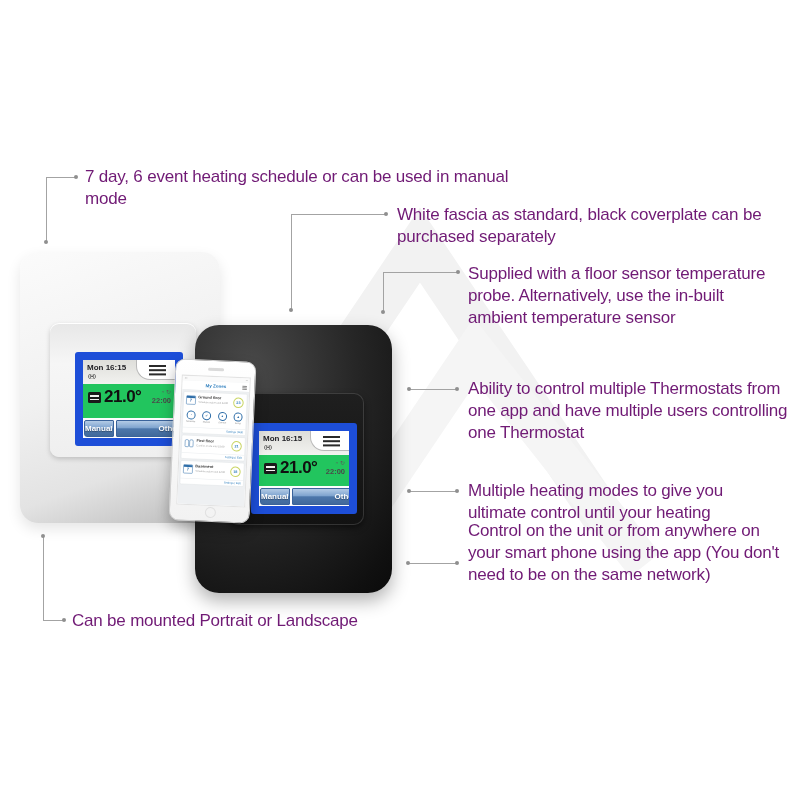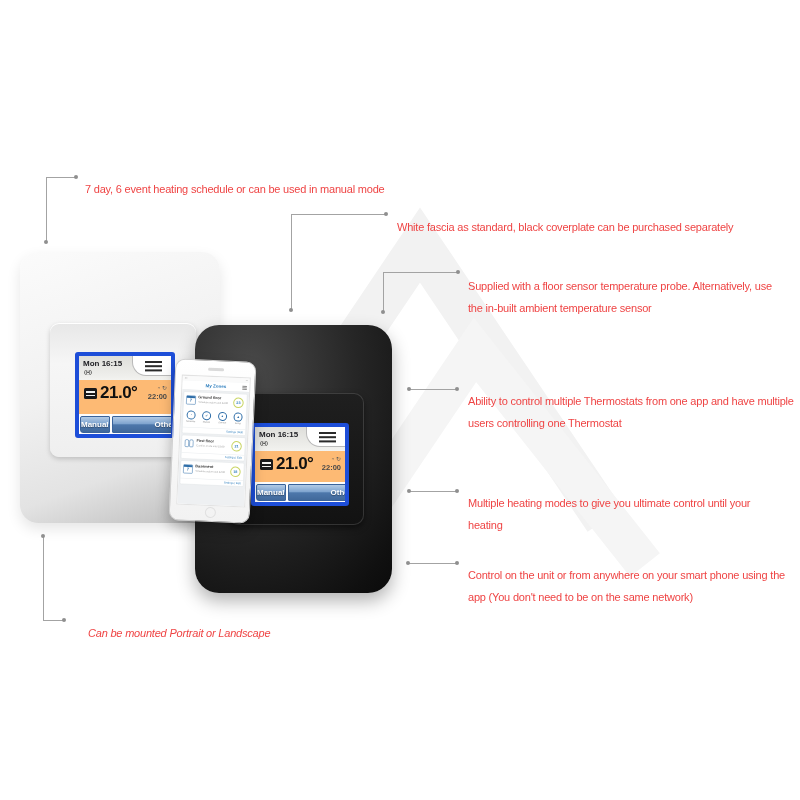--- a/index.html
+++ b/index.html
@@ -3,21 +3,21 @@
 <meta charset="utf-8">
 <style>
   html,body{margin:0;padding:0;background:#ffffff;}
   .stage{position:relative;width:800px;height:800px;background:#ffffff;overflow:hidden;
          font-family:"Liberation Sans",sans-serif;color:#3d3d3d;}
 
   
   .watermark{position:absolute;left:0;top:0;z-index:0;}
 
   
-  .note{position:absolute;font-size:11px;line-height:22px;color:#ef4444;letter-spacing:-0.2px;z-index:6;margin-top:12px;}
+  .note{position:absolute;font-size:17px;line-height:22px;color:#701a75;letter-spacing:-0.2px;z-index:6;}
 
   
   .hline{position:absolute;height:1px;background:#a3a3a3;z-index:6;}
   .vline{position:absolute;width:1px;background:#a3a3a3;z-index:6;}
   .dot{position:absolute;width:4px;height:4px;border-radius:50%;background:#8f8f8f;z-index:6;}
 
   
   .plate-white{position:absolute;left:20px;top:252px;width:200px;height:271px;border-radius:18px;
       background:linear-gradient(160deg,#fbfbfb 0%,#f1f1f1 45%,#e3e3e3 75%,#c2c2c2 95%,#ababab 100%);
       box-shadow:0 6px 14px rgba(0,0,0,0.10);z-index:1;}
@@ -27,21 +27,21 @@
 
   
   .body-black{position:absolute;left:195px;top:325px;width:197px;height:268px;border-radius:24px;
       background:radial-gradient(120% 120% at 28% 18%, #4a4a4a 0%, #262626 45%, #101010 80%, #060606 100%);
       box-shadow:0 8px 18px rgba(0,0,0,0.30);z-index:3;}
   .fascia-black{position:absolute;left:228px;top:393px;width:136px;height:132px;border-radius:10px;
       background:linear-gradient(180deg,#1f1f1f,#121212);
       box-shadow:inset 0 0 0 1px rgba(255,255,255,0.14), 0 3px 6px rgba(0,0,0,0.5);z-index:3;}
 
   
-  .tscreen{position:absolute;background:#fdba74;border:4px solid #1d4ed8;border-radius:3px;overflow:hidden;z-index:4;}
+  .tscreen{position:absolute;background:#22c55e;border:8px solid #1d4ed8;border-radius:3px;overflow:hidden;z-index:4;}
   .ts-header{position:absolute;left:0;top:0;right:0;height:24px;
       background:linear-gradient(180deg,#dededa 0%,#efefec 85%,#f3f3f0 100%);}
   .ts-daytime{position:absolute;left:4px;top:3px;font-size:8px;font-weight:bold;color:#1d1d22;}
   .ts-wireless{position:absolute;left:5px;top:13px;font-size:6px;color:#222;letter-spacing:-0.5px;}
   .ts-tab{position:absolute;top:0;right:0;width:38px;height:19px;background:#ffffff;
       border-left:1px solid #b9b9b9;border-bottom:1px solid #b9b9b9;border-radius:0 0 0 14px;}
   .ts-bars{position:absolute;right:9px;top:5px;width:17px;height:2.4px;background:#2a2a2a;
       box-shadow:0 4.2px 0 #2a2a2a,0 8.4px 0 #2a2a2a;}
   .ts-mid{position:absolute;left:0;top:24px;right:0;height:30px;}
   .cal-icon{position:absolute;left:5px;top:8px;width:13px;height:11px;background:#1a1a1a;border-radius:1.5px;}
@@ -225,22 +225,22 @@
         </div>
       </div>
     </div>
   </div>
 
   <div class="note" style="left:85px;top:166px;width:430px;">7 day, 6 event heating schedule or can be used in manual mode</div>
   <div class="note" style="left:468px;top:263px;width:318px;">Supplied with a floor sensor temperature probe. Alternatively, use the in-built ambient temperature sensor</div>
   <div class="note" style="left:397px;top:204px;width:400px;">White fascia as standard, black coverplate can be purchased separately</div>
   <div class="note" style="left:468px;top:378px;width:336px;">Ability to control multiple Thermostats from one app and have multiple users controlling one Thermostat</div>
   <div class="note" style="left:468px;top:480px;width:302px;">Multiple heating modes to give you ultimate control until your heating</div>
-  <div class="note" style="left:468px;top:552px;width:318px;">Control on the unit or from anywhere on your smart phone using the app (You don't need to be on the same network)</div>
-  <div class="note" style="left:88px;top:610px;width:320px;font-style:italic;">Can be mounted Portrait or Landscape</div>
+  <div class="note" style="left:468px;top:520px;width:318px;">Control on the unit or from anywhere on your smart phone using the app (You don't need to be on the same network)</div>
+  <div class="note" style="left:72px;top:610px;width:320px;">Can be mounted Portrait or Landscape</div>
 
   <div class="vline" style="left:46px;top:177px;height:66px;"></div>
   <div class="hline" style="left:46px;top:177px;width:30px;"></div>
   <div class="dot" style="left:74px;top:175px;"></div>
   <div class="dot" style="left:44px;top:240px;"></div>
 
   <div class="hline" style="left:291px;top:214px;width:95px;"></div>
   <div class="vline" style="left:291px;top:214px;height:96px;"></div>
   <div class="dot" style="left:384px;top:212px;"></div>
   <div class="dot" style="left:289px;top:308px;"></div>

